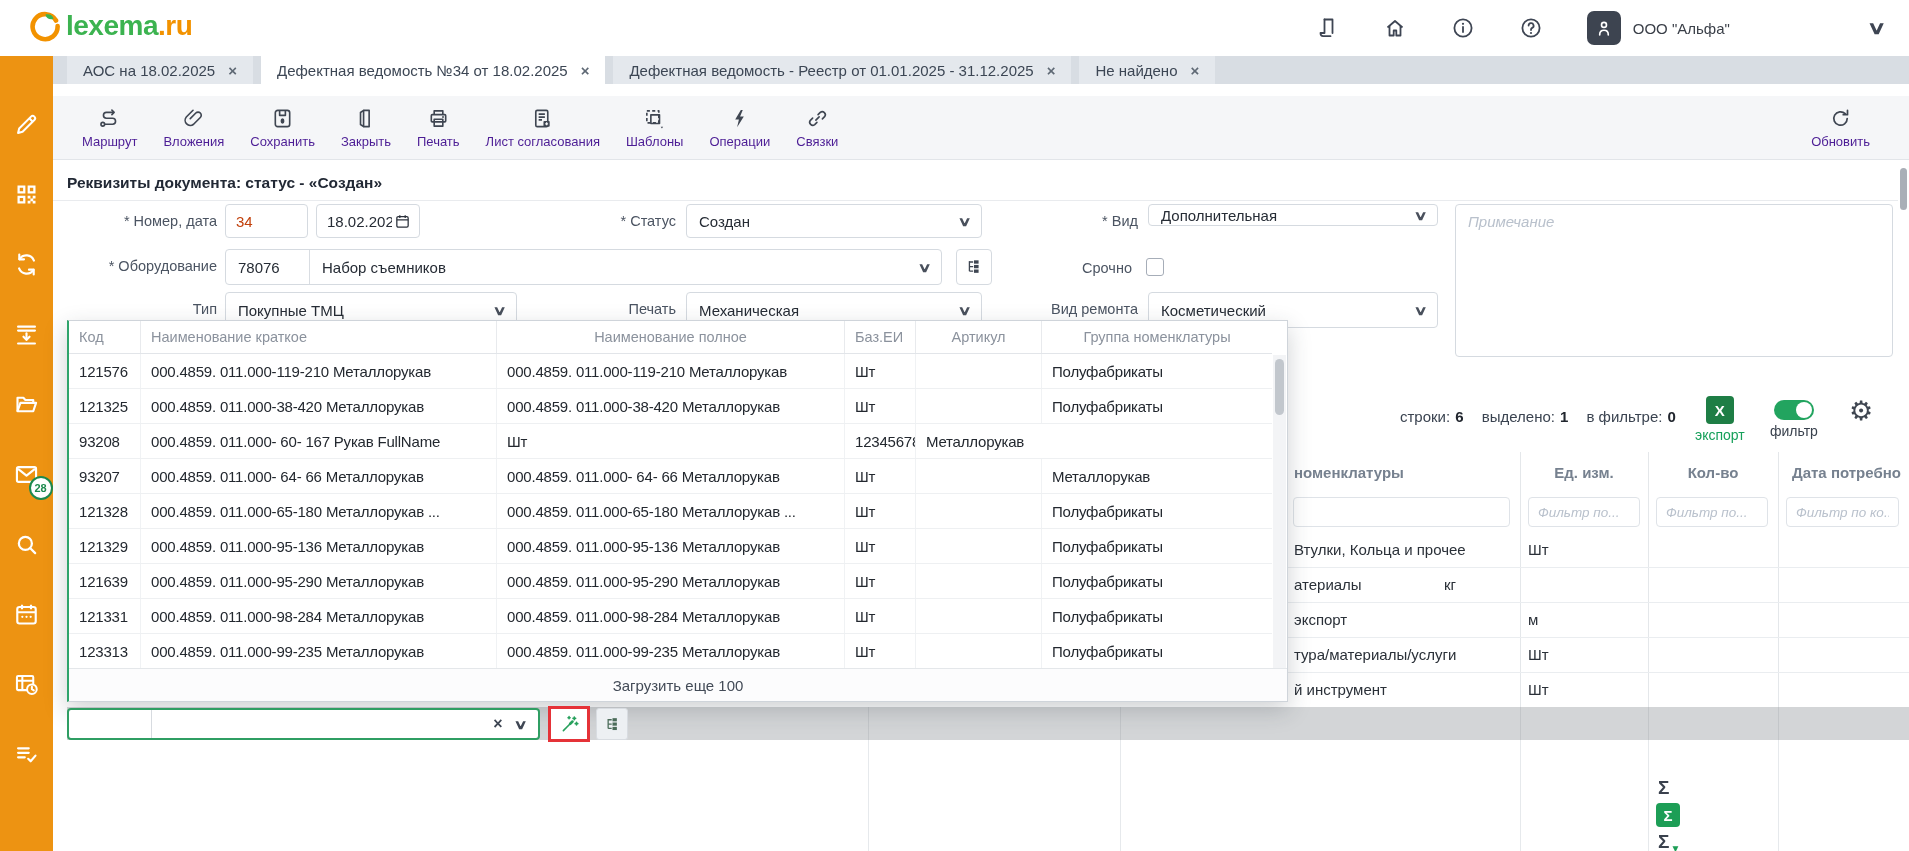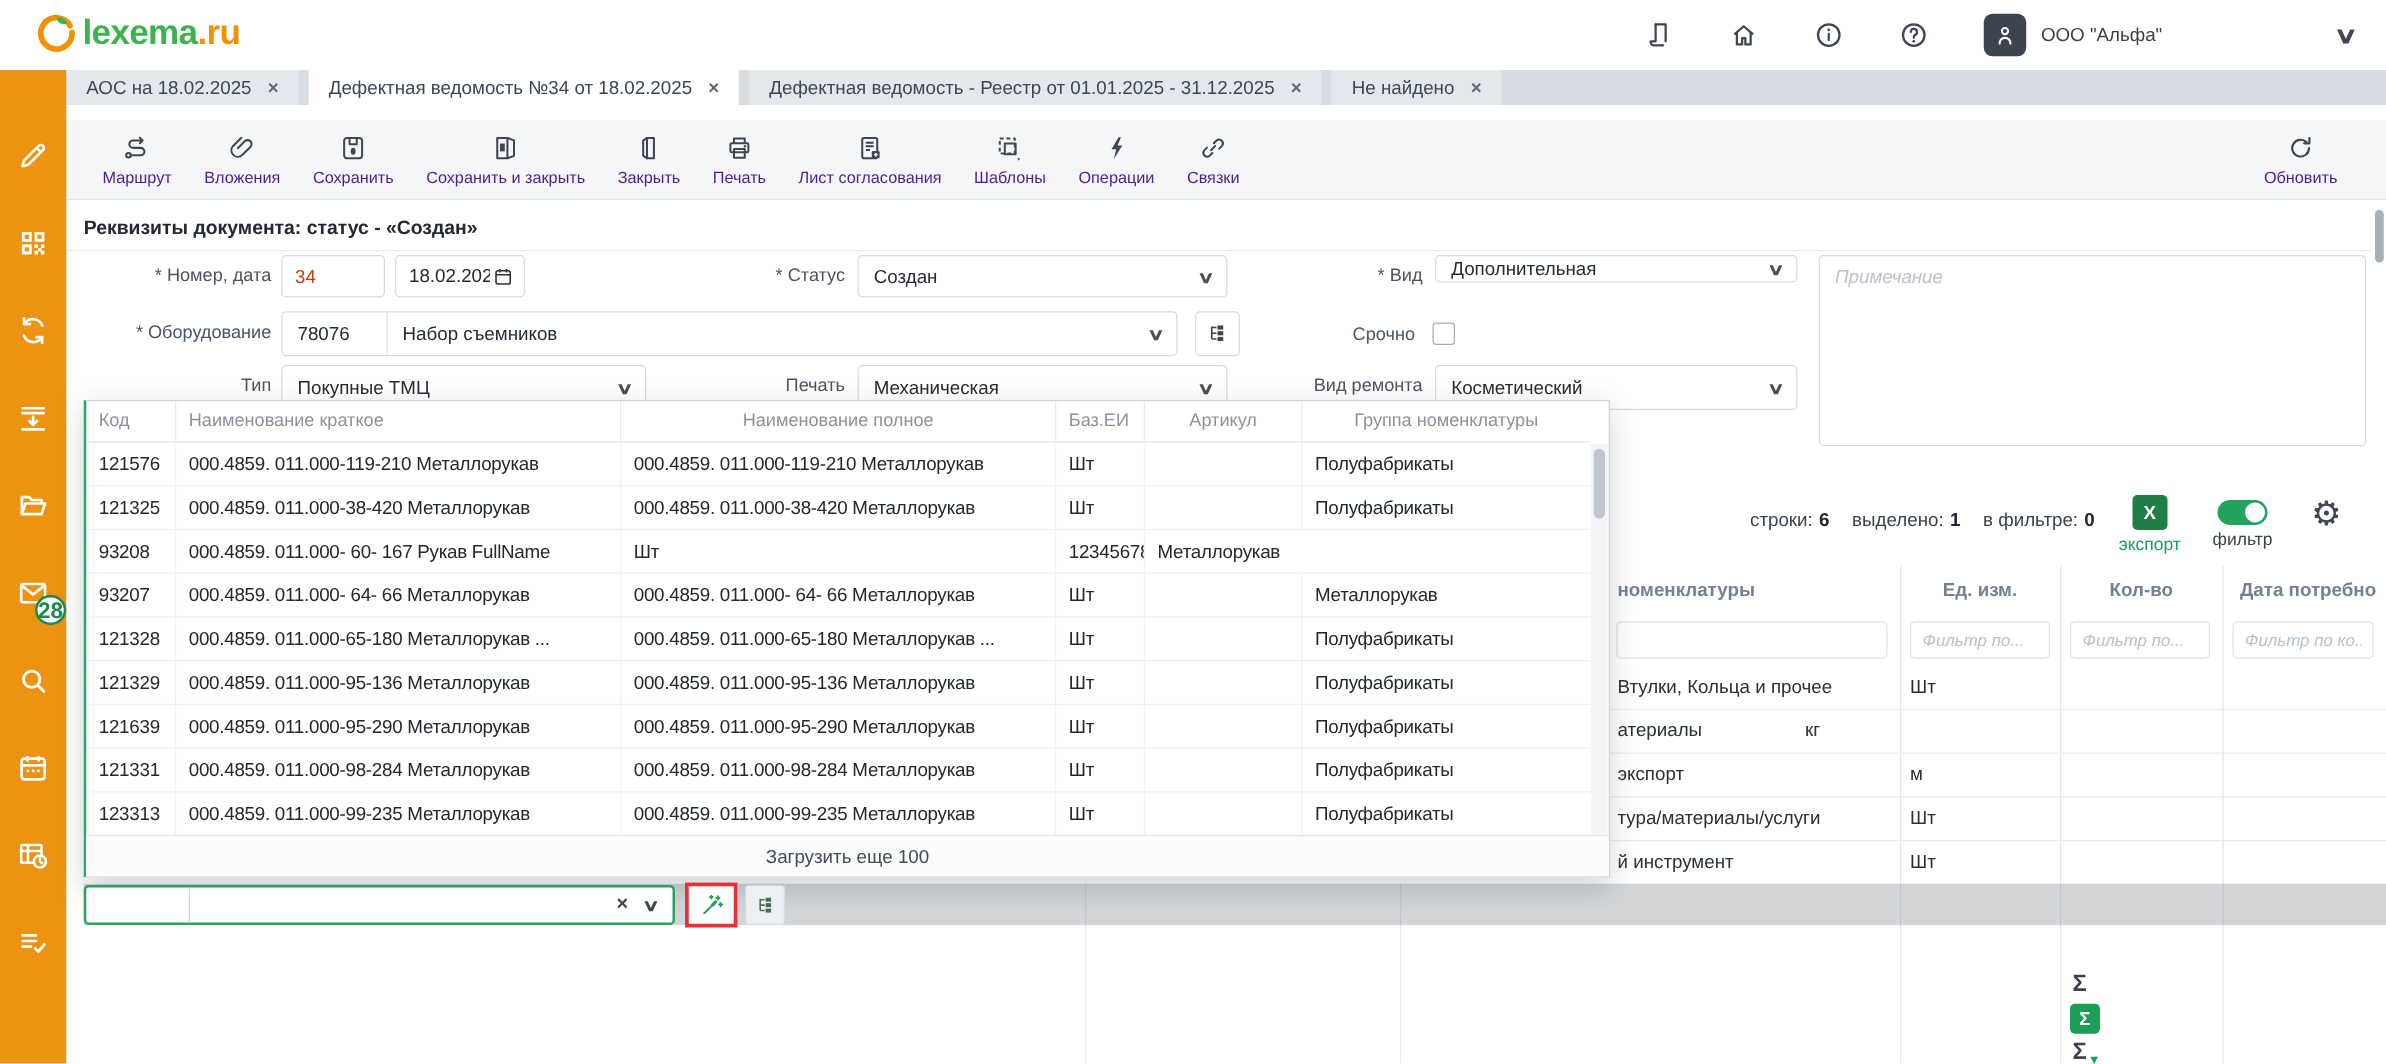--- a/index.html
+++ b/index.html
@@ -18,24 +18,24 @@
   .hicon svg{width:24px;height:24px;display:block}
   .avatar{width:34px;height:34px;border-radius:7px;background:#3d4450;display:flex;align-items:center;justify-content:center;margin-right:12px;cursor:pointer}
   .avatar svg{width:22px;height:22px;color:#fff}
   .company{font-size:15px;color:#3a3f48;margin-right:140px}
   .hdr-chev{font-size:18px;font-weight:700;color:#3e4553;transform:scaleX(1.5);margin-right:26px;cursor:pointer}
 
   
   .sidebar{position:absolute;left:0;top:56px;width:53px;height:795px;background:#ed9312;z-index:30;display:flex;flex-direction:column;align-items:center;padding-top:44px;gap:22px}
   .sitem{width:48px;height:48px;display:flex;align-items:center;justify-content:center;position:relative;cursor:pointer}
   .sitem svg{width:27px;height:27px;color:#fff}
-  .sbadge{position:absolute;right:-2px;bottom:-2px;min-width:24px;height:24px;background:#fff;border:2px solid #1d8a4e;color:#1d8a4e;border-radius:50%;font-size:18px;font-weight:700;display:flex;align-items:center;justify-content:center}
+  .sbadge{position:absolute;right:-2px;bottom:-2px;min-width:24px;height:24px;background:#fff;border:2px solid #1d8a4e;color:#1d8a4e;border-radius:50%;font-size:11px;font-weight:700;display:flex;align-items:center;justify-content:center}
 
   
-  .tabbar{position:absolute;left:53px;top:56px;width:1856px;height:28px;background:#d8dde3;display:flex;align-items:stretch;z-index:10}
+  .tabbar{position:absolute;left:53px;top:56px;width:1856px;height:28px;background:#d8dde3;display:flex;align-items:stretch;padding-left:14px;z-index:10}
   .tab{display:inline-flex;align-items:center;padding:0 16px;background:#e4e8ed;margin-right:8px;font-size:15px;color:#3c4654;white-space:nowrap;cursor:pointer}
   .tab.active{background:#fff}
   .tab-x{margin-left:13px;color:#5f6975;font-size:15px;font-weight:700;cursor:pointer}
 
   
   .toolbar{position:absolute;left:53px;top:96px;width:1856px;height:64px;background:#f5f6f8;border-bottom:1px solid #e2e5e9;display:flex;align-items:stretch;padding-left:16px;z-index:10}
   .tbtn{display:flex;flex-direction:column;align-items:center;justify-content:center;gap:4px;padding:0 13px;cursor:pointer}
   .tbtn svg{width:23px;height:23px;color:#3f4652}
   .tlabel{font-size:13px;color:#4c1d95;white-space:nowrap}
   .tbtn-refresh{position:absolute;right:26px;top:0;height:64px}
@@ -442,26 +442,20 @@
         <span class="tlabel">Вложения</span>
       </div>
     <div class="tbtn">
         <svg>
           <use href="#i-save"></use>
         </svg>
         <span class="tlabel">Сохранить</span>
       </div>
     <div class="tbtn">
         <svg>
-          <use href="#i-saveclose"></use>
-        </svg>
-        <span class="tlabel">Сохранить и закрыть</span>
-      </div>
-    <div class="tbtn">
-        <svg>
           <use href="#i-door"></use>
         </svg>
         <span class="tlabel">Закрыть</span>
       </div>
     <div class="tbtn">
         <svg>
           <use href="#i-print"></use>
         </svg>
         <span class="tlabel">Печать</span>
       </div>

